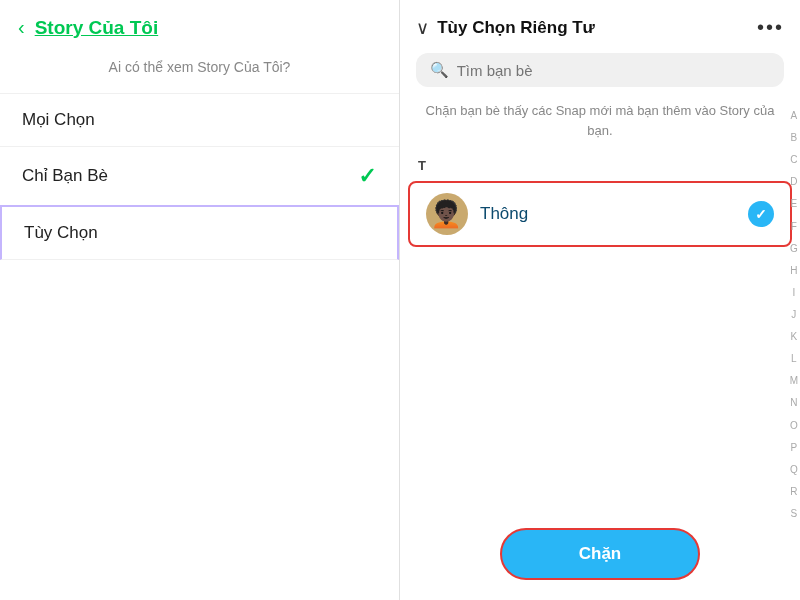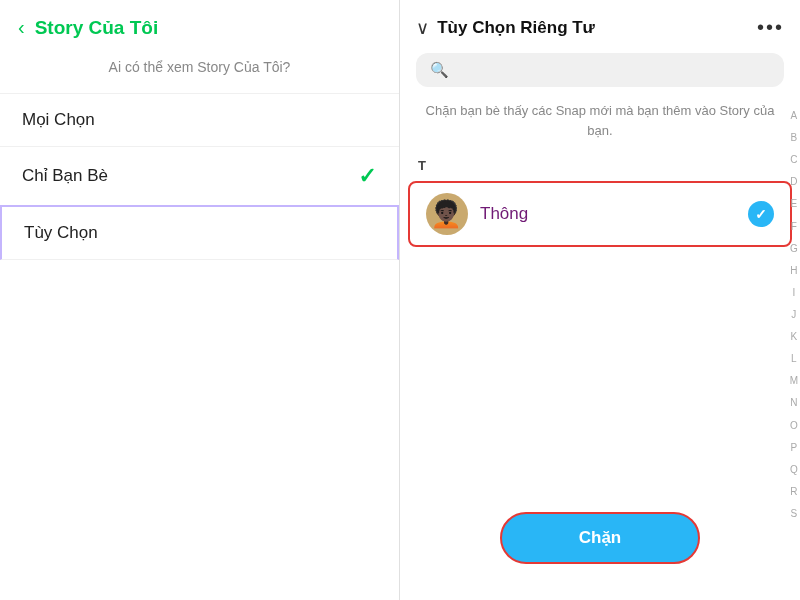--- a/index.html
+++ b/index.html
@@ -29,20 +29,21 @@
     }
     .back-arrow {
       color: #00c853;
       font-size: 20px;
       cursor: pointer;
     }
     .left-title {
       font-size: 19px;
       font-weight: 700;
       color: #00c853;
+      text-decoration: underline;
     }
     .left-subtitle {
       text-align: center;
       color: #888;
       font-size: 14px;
       padding: 10px 20px 18px 20px;
     }
     .option-item {
       display: flex;
       align-items: center;
@@ -153,21 +154,21 @@
       background: #c9a96e;
       display: flex;
       align-items: center;
       justify-content: center;
       font-size: 24px;
       overflow: hidden;
       flex-shrink: 0;
     }
     .contact-name {
       font-size: 17px;
-      color: #701a75;
+      color: #0c4a6e;
       flex: 1;
     }
     .check-circle {
       width: 26px;
       height: 26px;
       border-radius: 50%;
       background: #29b6f6;
       display: flex;
       align-items: center;
       justify-content: center;
@@ -190,21 +191,21 @@
     .alpha-letter {
       font-size: 10px;
       color: #aaa;
       line-height: 1.2;
       cursor: pointer;
     }
 
     
     .bottom-btn-area {
       position: absolute;
-      bottom: 36px;
+      bottom: 20px;
       left: 50%;
       transform: translateX(-50%);
       width: 200px;
       margin-top: 20px;
     }
     .block-btn {
       width: 100%;
       padding: 14px 0;
       background: #29b6f6;
       border: none;
@@ -244,20 +245,21 @@
   <div class="right-header">
     <div class="right-header-center">
       <span class="chevron-down">∨</span>
       <span class="right-title">Tùy Chọn Riêng Tư</span>
     </div>
     <span class="more-dots">•••</span>
   </div>
 
   <div class="search-bar">
     <span class="search-icon-svg">🔍</span>
+    <input class="search-input" type="text" placeholder="Tìm bạn bè" style="">
   </div>
 
   <div class="helper-text">Chặn bạn bè thấy các Snap mới mà bạn thêm vào Story của bạn.</div>
 
   <div class="section-letter">T</div>
 
   <div class="contact-row">
     <div class="avatar">
       <span style="font-size:26px;">🧑🏿‍🦱</span>
     </div>

